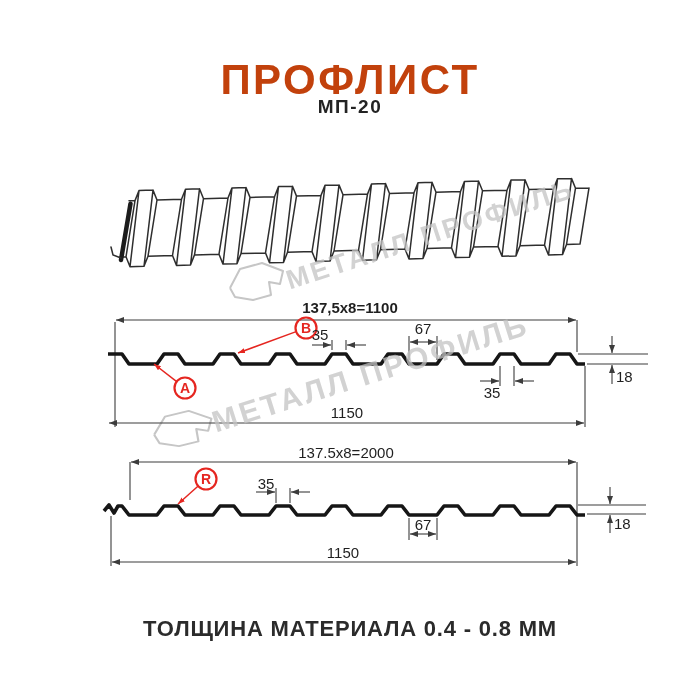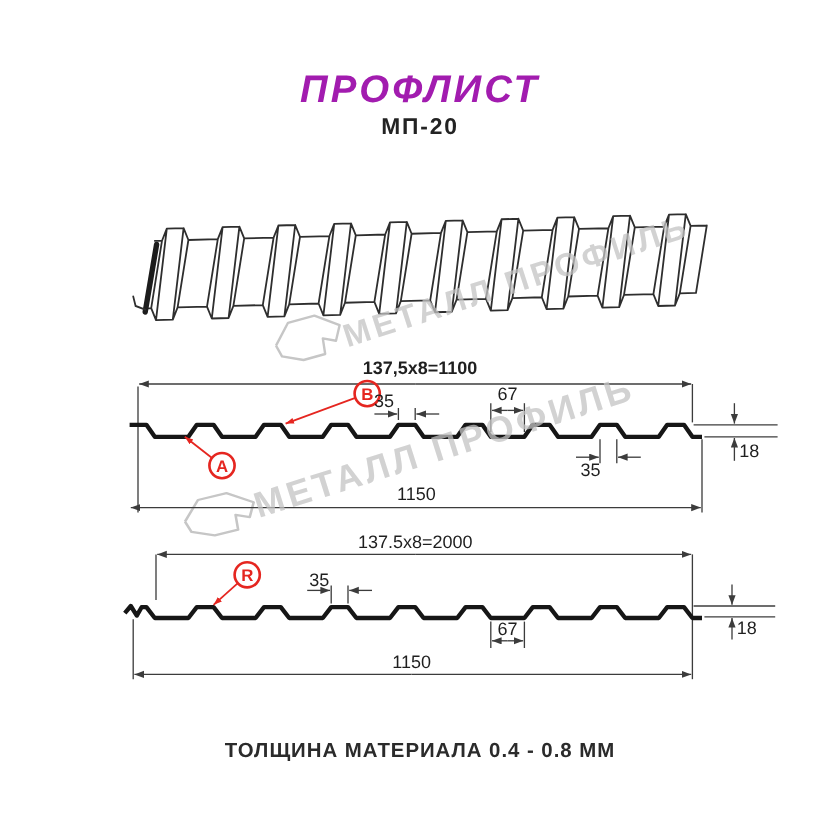--- a/index.html
+++ b/index.html
@@ -3,29 +3,29 @@
 <meta charset="utf-8">
 <style>
   html,body{margin:0;padding:0;}
   body{
     width:700px;height:700px;position:relative;background:#ffffff;overflow:hidden;
     font-family:"Liberation Sans","DejaVu Sans",sans-serif;
   }
   .abs{position:absolute;white-space:nowrap;}
   .title{
     left:350px;top:56px;transform:translateX(-50%);
-    font-size:32px;font-weight:800;letter-spacing:2.5px;color:#a21caf;font-style:italic;
+    font-size:42px;font-weight:800;letter-spacing:2.5px;color:#c2410c;
   }
   .subtitle{
     left:350px;top:96px;transform:translateX(-50%);
     font-size:19px;font-weight:700;letter-spacing:1.5px;color:#232323;text-align:right;
   }
   .footer-note{
     left:350px;top:616px;transform:translateX(-50%);
-    font-size:17px;font-weight:600;letter-spacing:0.8px;color:#2b2b2b;
+    font-size:22px;font-weight:600;letter-spacing:0.8px;color:#2b2b2b;
   }
   .dim{
     font-size:15px;color:#1f1f1f;transform:translateX(-50%);
   }
   .dim.left-anchor{transform:none;margin-top:28px;}
   .circle-label{
     width:22px;height:22px;line-height:22px;text-align:center;
     font-size:14px;font-weight:700;color:#e52620;
   }
   .watermark{

